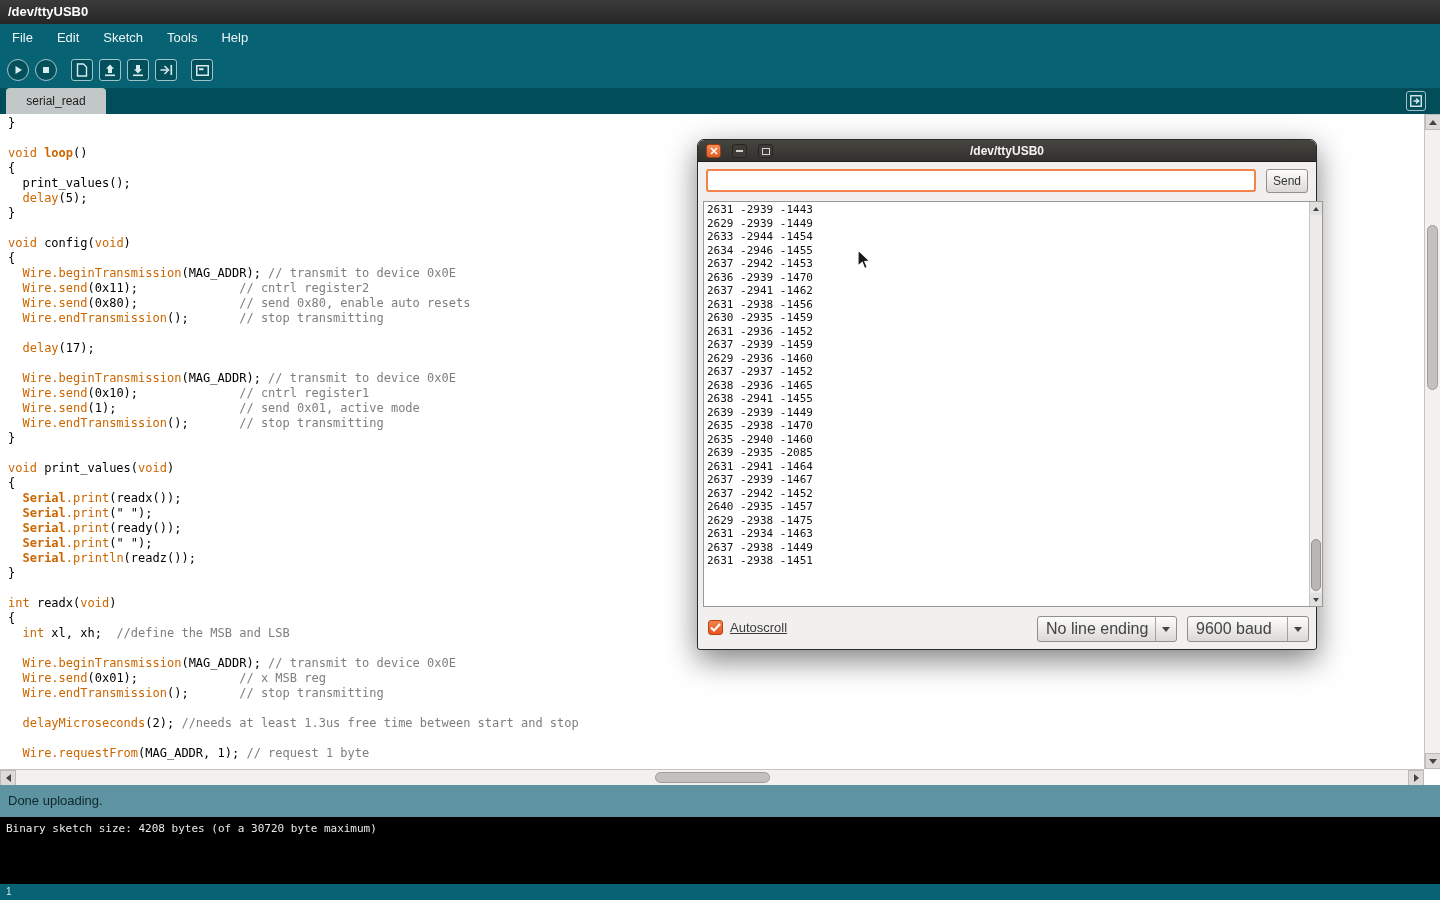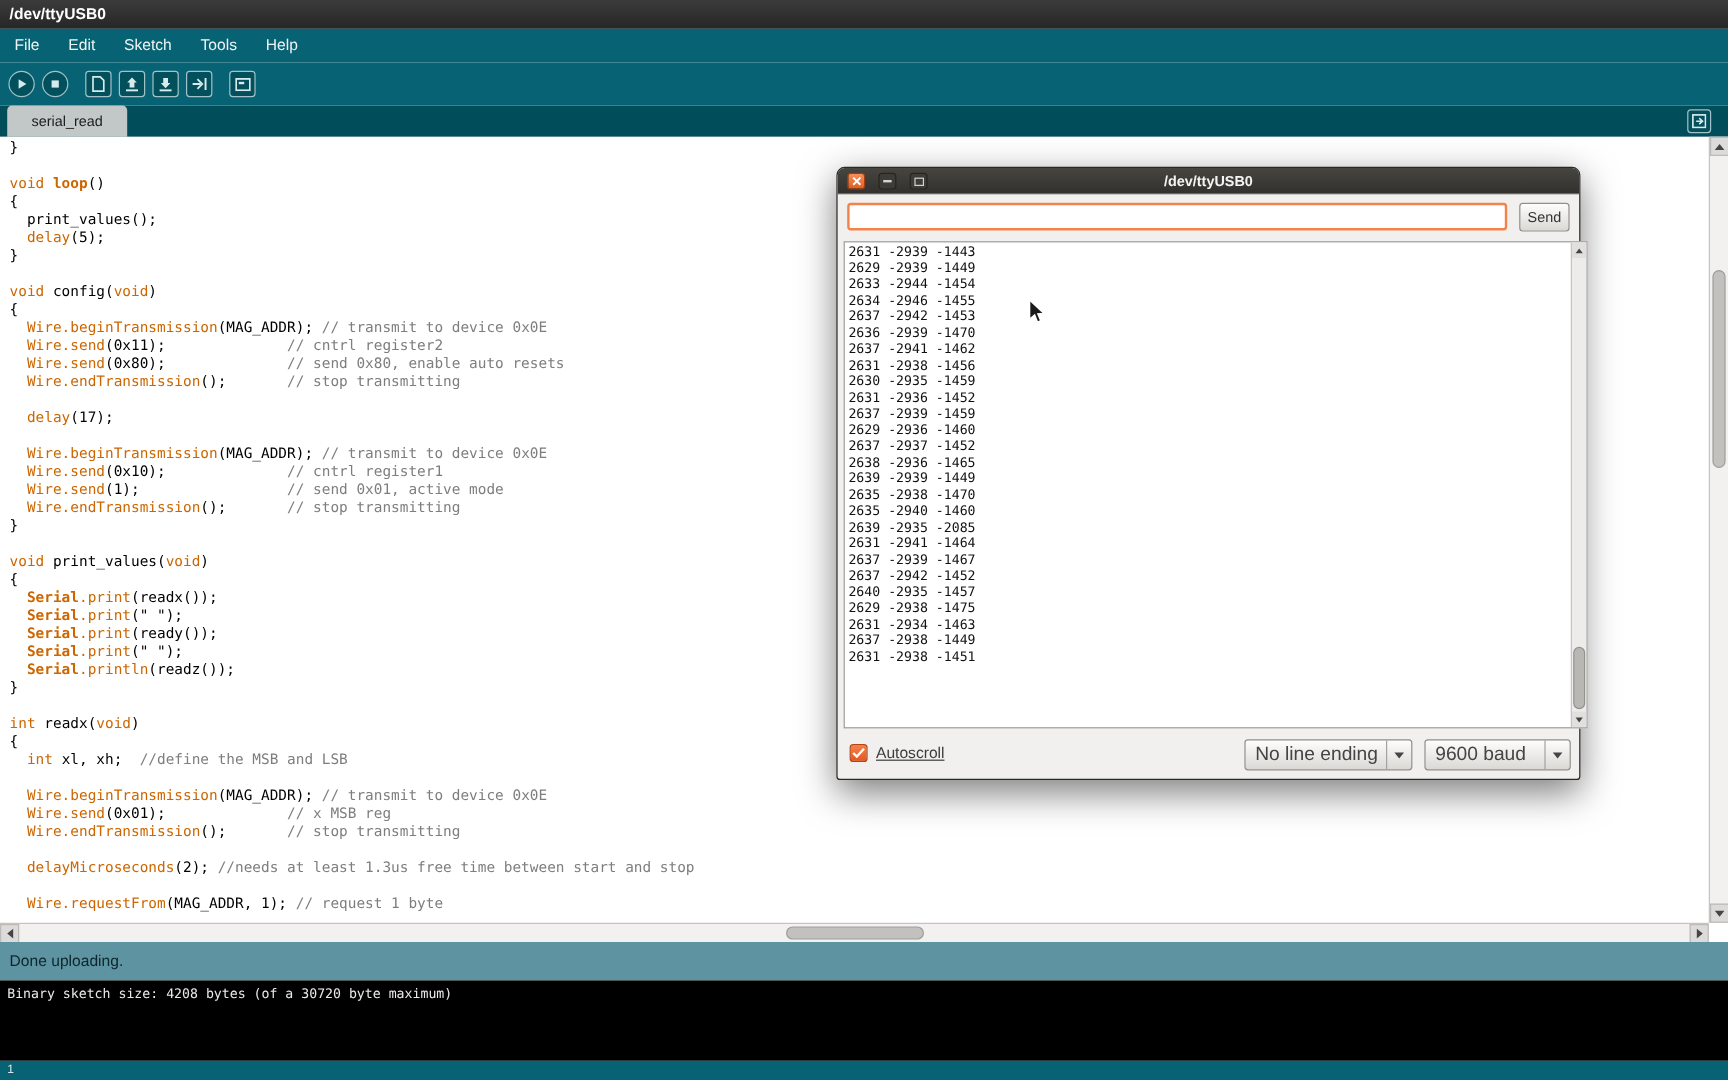--- a/index.html
+++ b/index.html
@@ -331,20 +331,21 @@
           <div class="serial-line">2637 -2942 -1453</div>
           <div class="serial-line">2636 -2939 -1470</div>
           <div class="serial-line">2637 -2941 -1462</div>
           <div class="serial-line">2631 -2938 -1456</div>
           <div class="serial-line">2630 -2935 -1459</div>
           <div class="serial-line">2631 -2936 -1452</div>
           <div class="serial-line">2637 -2939 -1459</div>
           <div class="serial-line">2629 -2936 -1460</div>
           <div class="serial-line">2637 -2937 -1452</div>
           <div class="serial-line">2638 -2936 -1465</div>
+          <div class="serial-line">2638 -2941 -1455</div>
           <div class="serial-line">2639 -2939 -1449</div>
           <div class="serial-line">2635 -2938 -1470</div>
           <div class="serial-line">2635 -2940 -1460</div>
           <div class="serial-line">2639 -2935 -2085</div>
           <div class="serial-line">2631 -2941 -1464</div>
           <div class="serial-line">2637 -2939 -1467</div>
           <div class="serial-line">2637 -2942 -1452</div>
           <div class="serial-line">2640 -2935 -1457</div>
           <div class="serial-line">2629 -2938 -1475</div>
           <div class="serial-line">2631 -2934 -1463</div>

